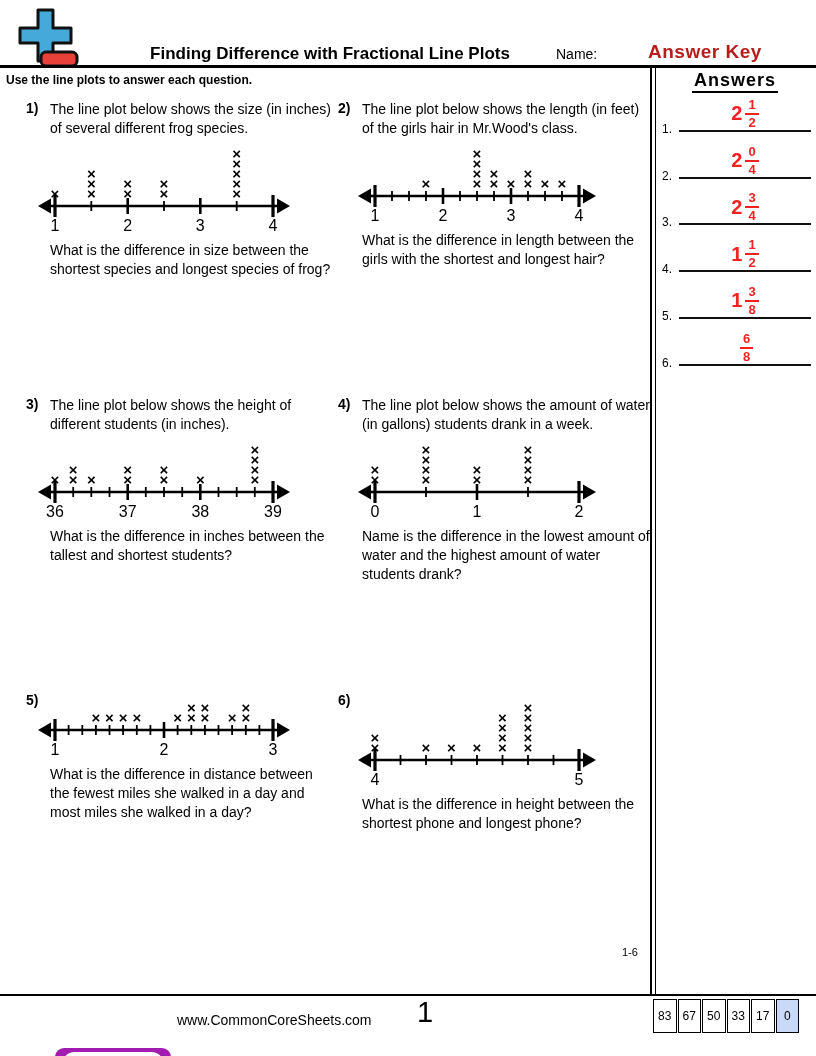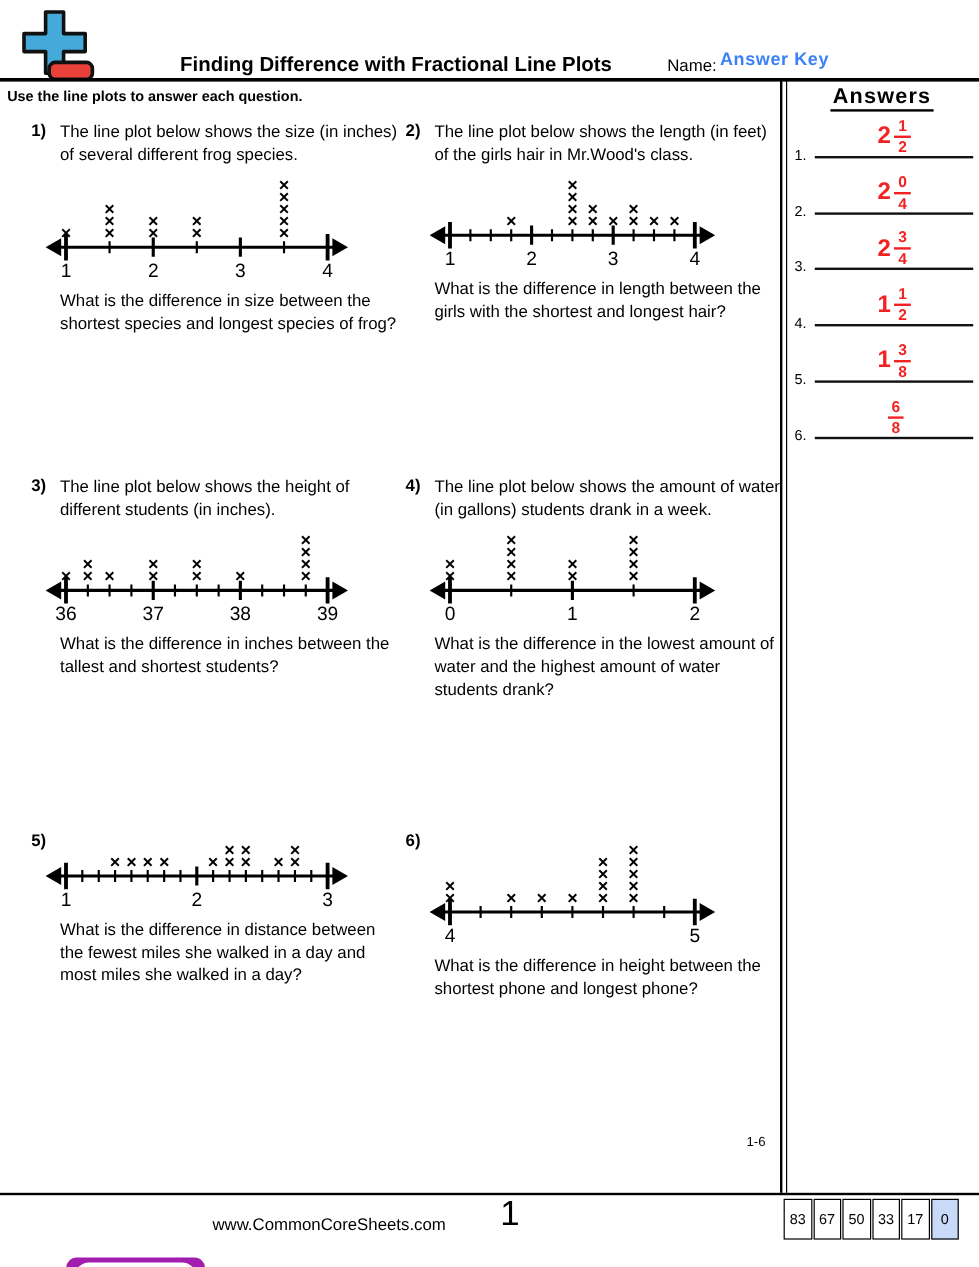--- a/index.html
+++ b/index.html
@@ -4,21 +4,21 @@
 <style>
   * { margin:0; padding:0; box-sizing:border-box; }
   html,body { background:#fff; }
   body { width:816px; height:1056px; position:relative; font-family:"Liberation Sans","DejaVu Sans",sans-serif; color:#000; }
   .page { position:absolute; inset:0; background:#fff; overflow:hidden; }
 
   
   .logo { position:absolute; left:14px; top:6px; width:66px; height:64px; }
   .page-title { position:absolute; left:120px; top:44px; width:420px; text-align:center; font-size:17px; font-weight:bold; }
   .name-label { position:absolute; left:556px; top:46px; font-size:14px; }
-  .answer-key { position:absolute; left:600px; top:41px; font-size:15px; font-weight:bold; color:#3b82f6; letter-spacing:.5px; }
+  .answer-key { position:absolute; left:648px; top:41px; font-size:19px; font-weight:bold; color:#b91c1c; letter-spacing:.5px; }
   .hdr-rule { position:absolute; left:0; top:65px; width:816px; height:3px; background:#000; }
   .instructions { position:absolute; left:6px; top:73px; font-size:12px; font-weight:bold; }
 
   
   .vsep { position:absolute; top:66px; height:928px; width:1.7px; background:#000; }
   .vsep.a { left:650px; } .vsep.b { left:654.5px; }
 
   
   .q { position:absolute; display:flex; }
   .q .qnum { width:24px; font-size:14px; font-weight:bold; flex:none; }
@@ -219,21 +219,21 @@
             <text x="68.0" y="37" text-anchor="middle" font-size="15" font-weight="bold" fill="#000">×</text>
             <text x="68.0" y="27" text-anchor="middle" font-size="15" font-weight="bold" fill="#000">×</text>
             <text x="68.0" y="17" text-anchor="middle" font-size="15" font-weight="bold" fill="#000">×</text>
             <text x="119.0" y="47" text-anchor="middle" font-size="15" font-weight="bold" fill="#000">×</text>
             <text x="119.0" y="37" text-anchor="middle" font-size="15" font-weight="bold" fill="#000">×</text>
             <text x="170.0" y="47" text-anchor="middle" font-size="15" font-weight="bold" fill="#000">×</text>
             <text x="170.0" y="37" text-anchor="middle" font-size="15" font-weight="bold" fill="#000">×</text>
             <text x="170.0" y="27" text-anchor="middle" font-size="15" font-weight="bold" fill="#000">×</text>
             <text x="170.0" y="17" text-anchor="middle" font-size="15" font-weight="bold" fill="#000">×</text>
           </svg></div>
-      <p class="ask">What is the difference in the lowest amount of water and the highest amount of water students drank?</p>
+      <p class="ask">Name is the difference in the lowest amount of water and the highest amount of water students drank?</p>
     </div>
   </div>
 
   <div class="q q5">
     <div class="qnum">5)</div>
     <div class="qbody">
       <div class="plot"><svg xmlns="http://www.w3.org/2000/svg" width="252" height="62">
             <line x1="3" y1="34" x2="249" y2="34" stroke="#000" stroke-width="2.6"></line>
             <polygon points="0,34 13,26.5 13,41.5" fill="#000"></polygon>
             <polygon points="252,34 239,26.5 239,41.5" fill="#000"></polygon>

